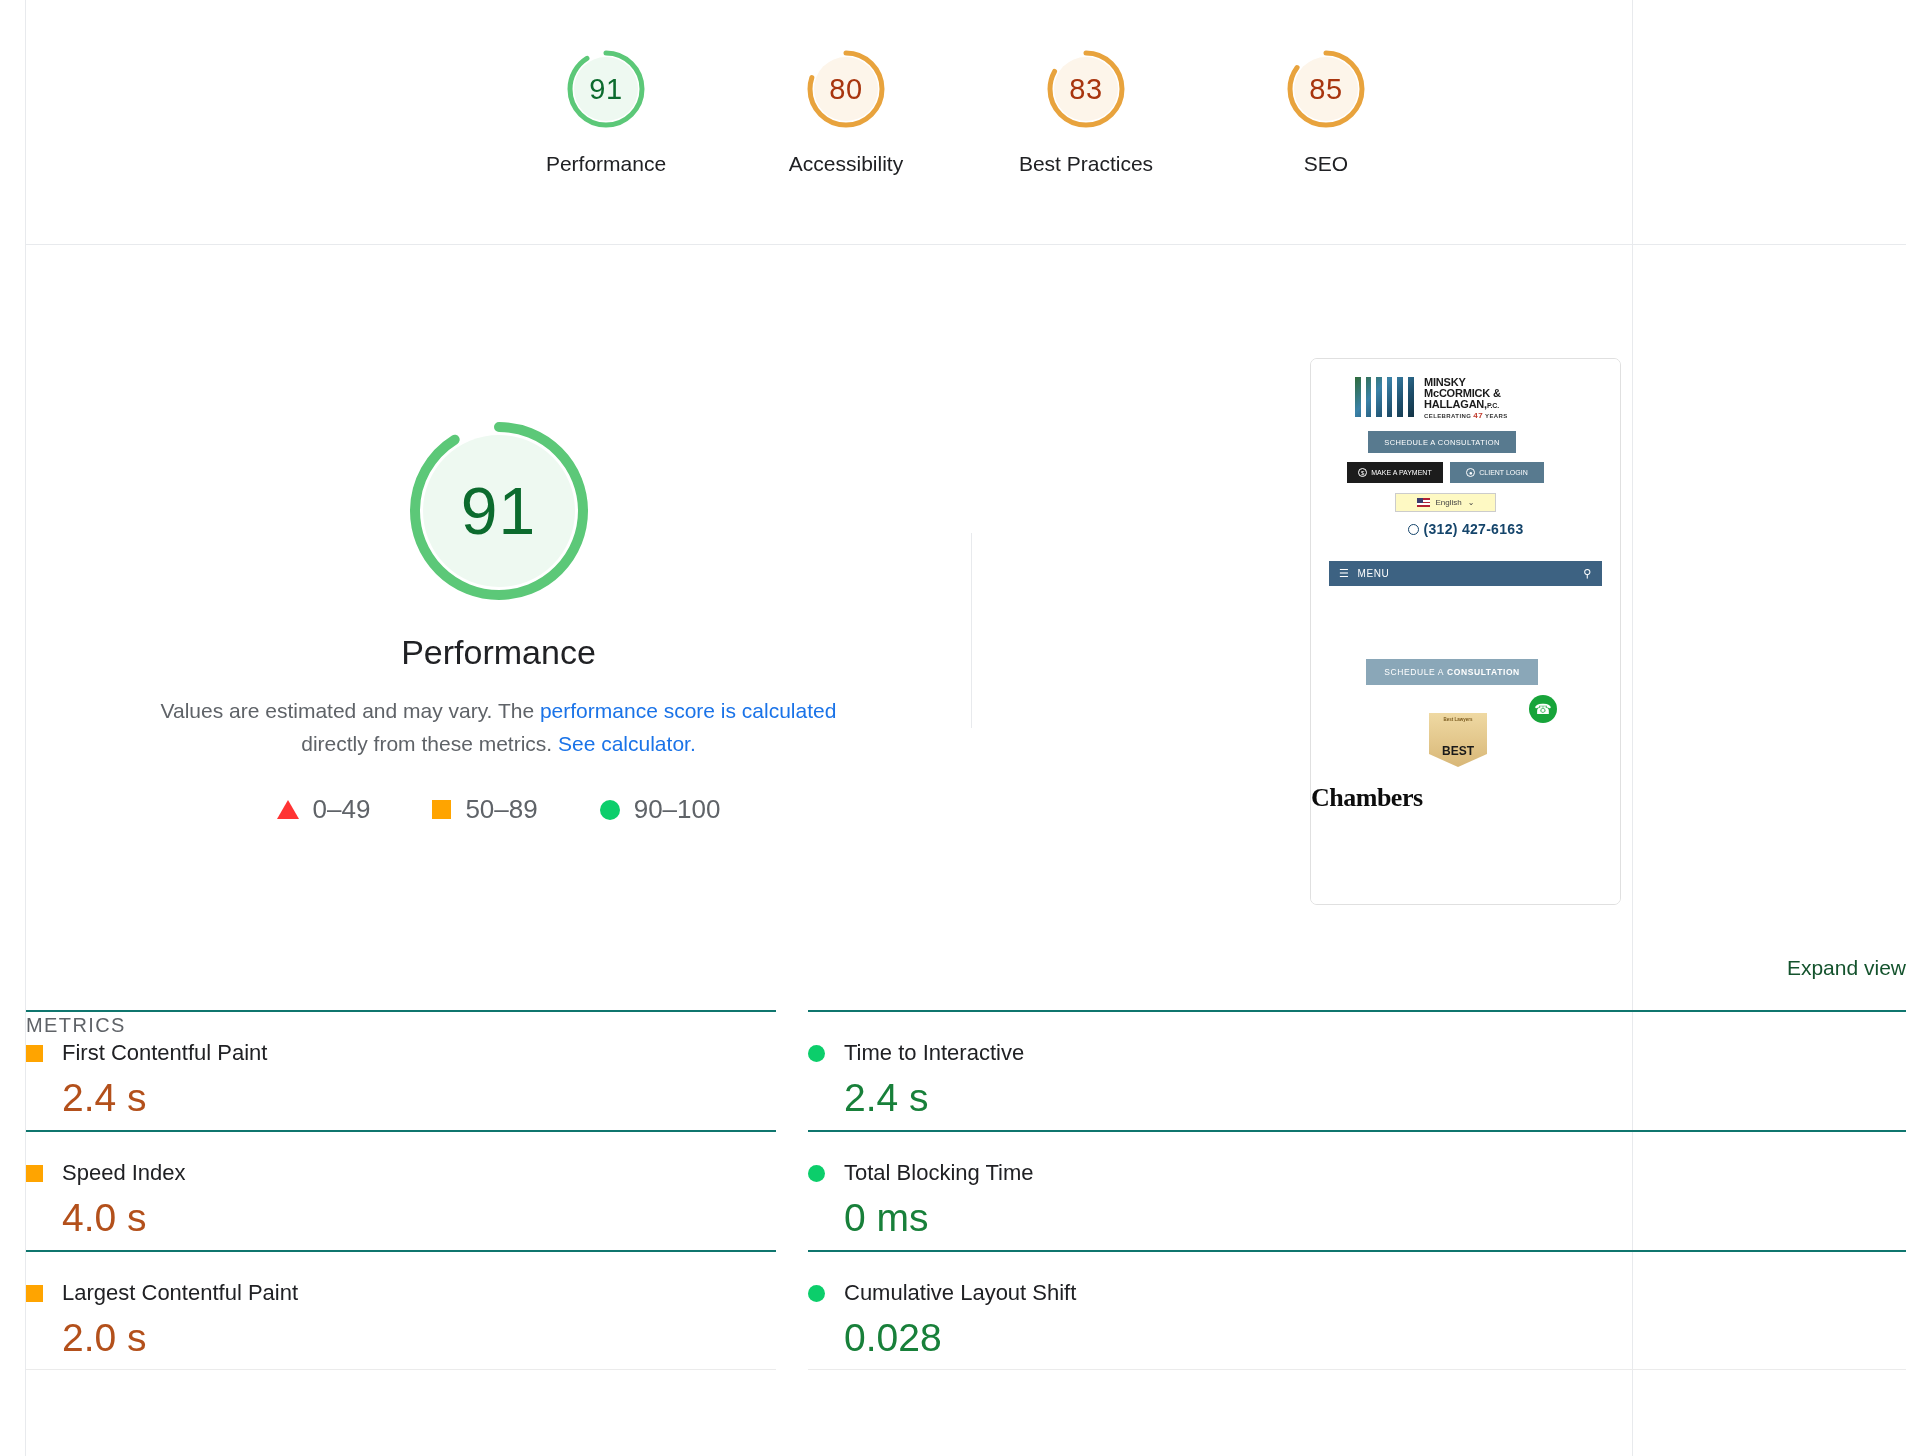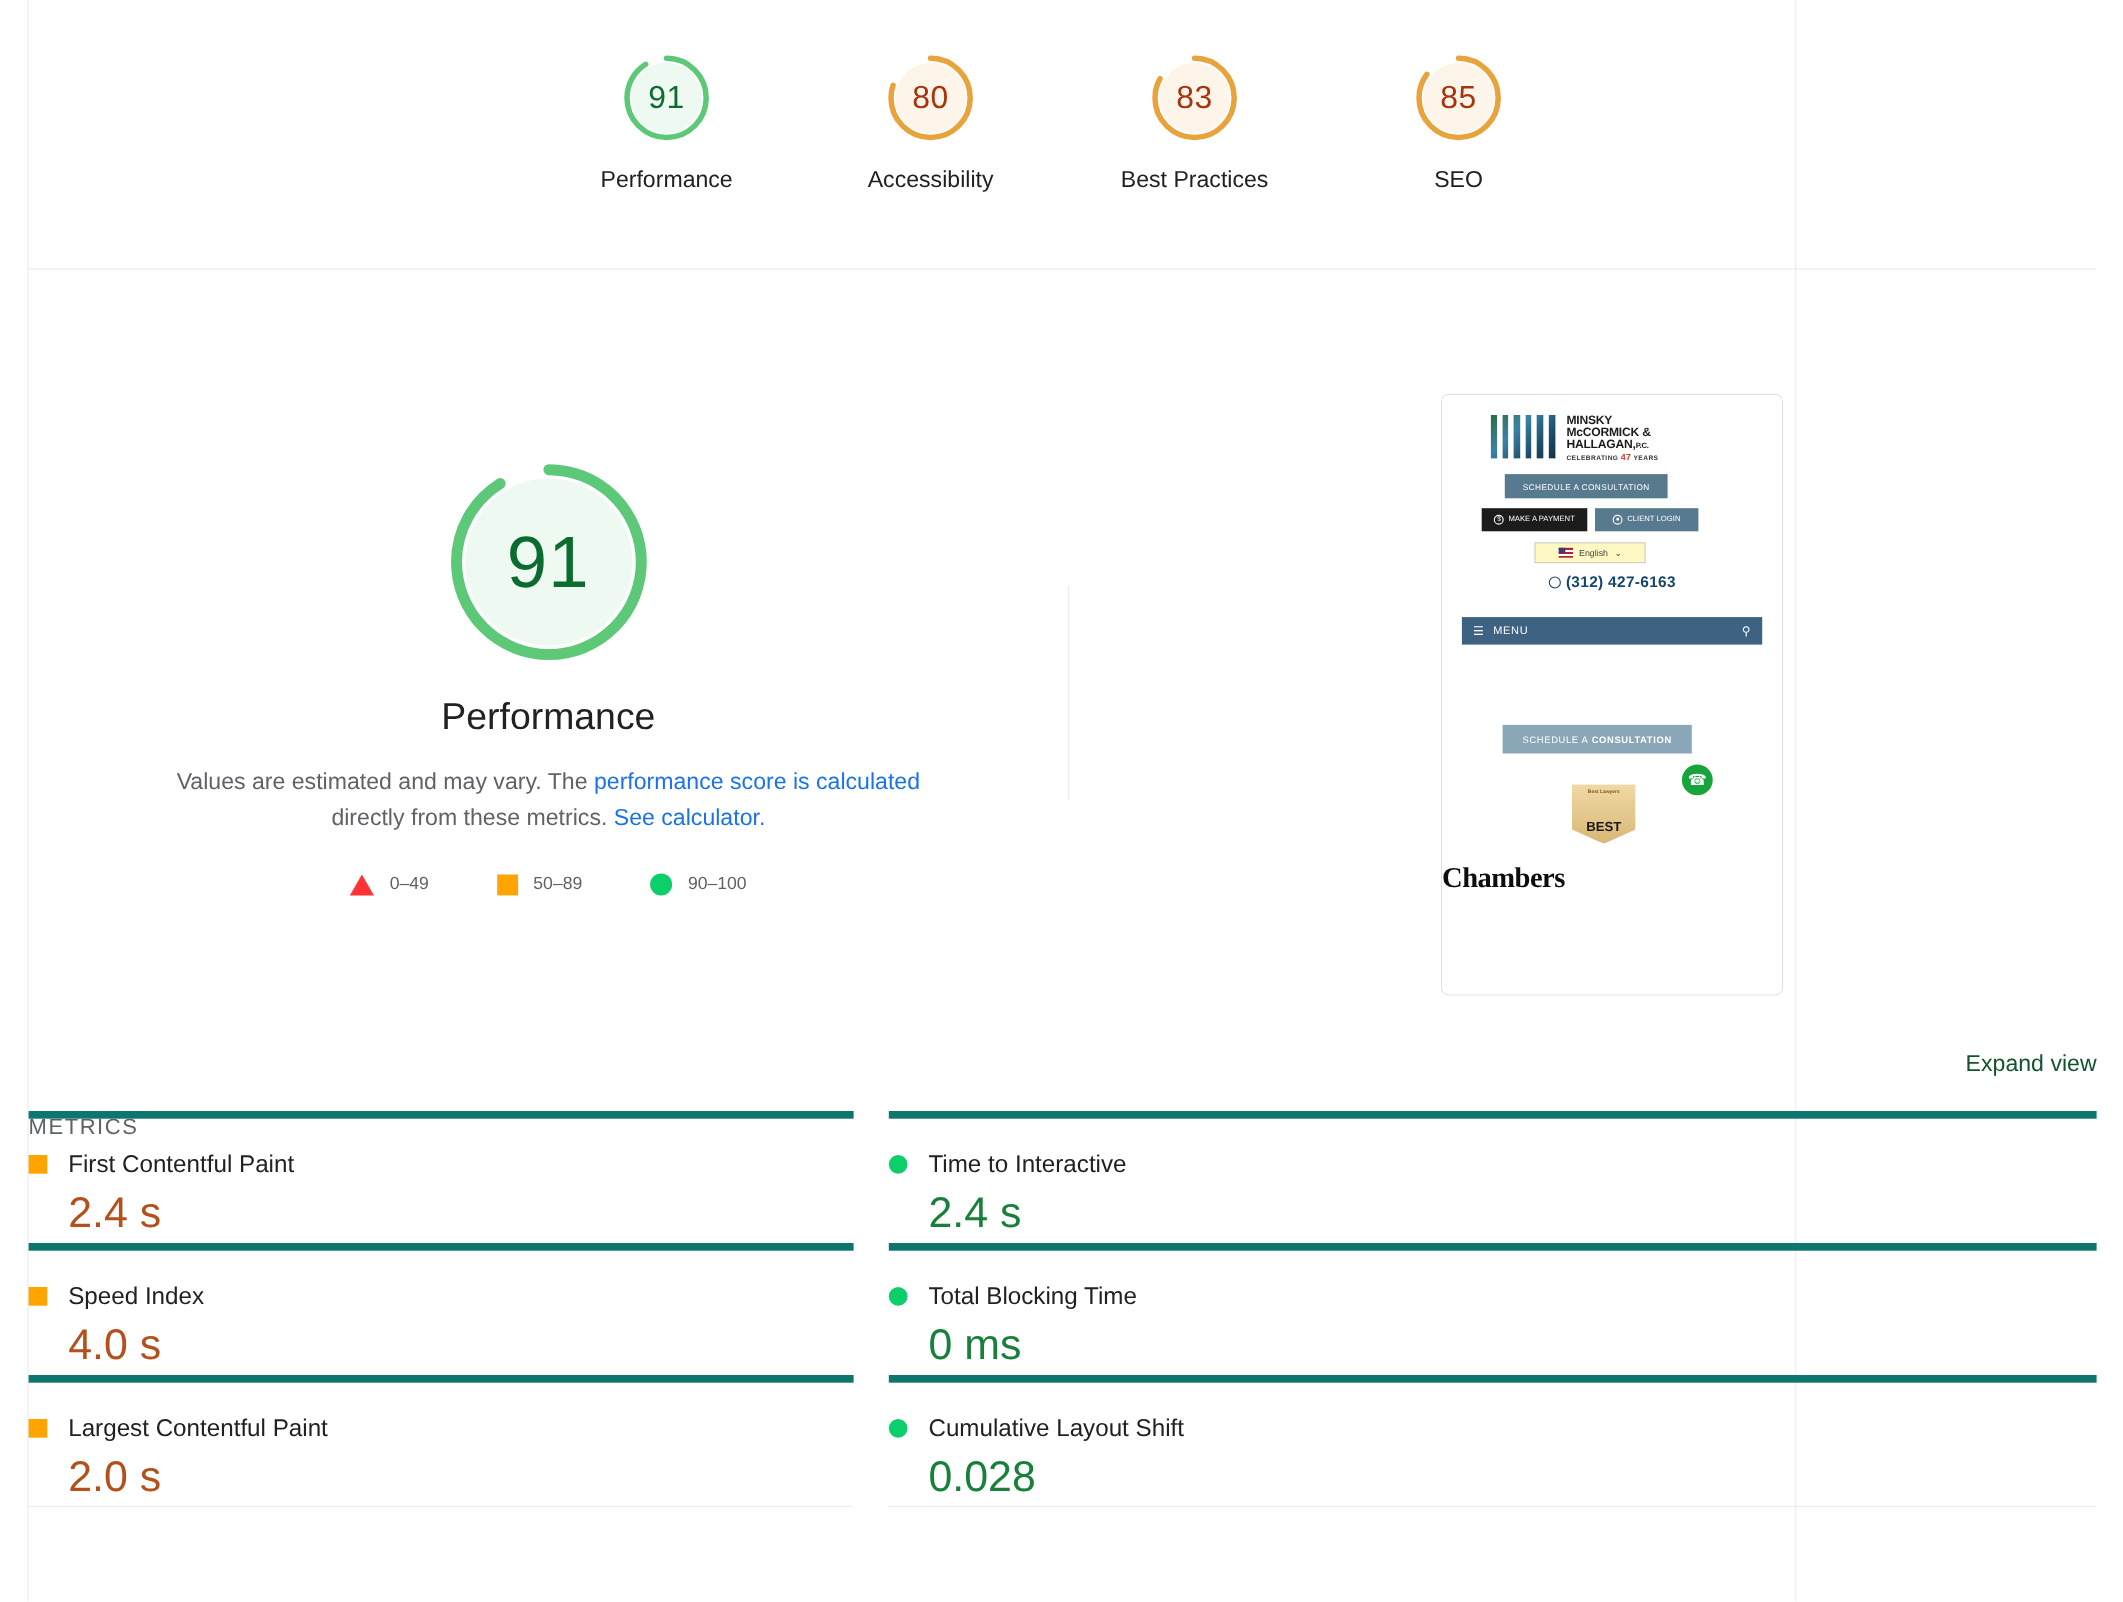--- a/index.html
+++ b/index.html
@@ -137,21 +137,21 @@
   }
   .perf-desc a { color: #1a73e8; text-decoration: none; }
 
   .legend {
     margin-top: 34px;
     display: flex;
     align-items: center;
     gap: 62px;
   }
   .legend-item { display: flex; align-items: center; gap: 14px; }
-  .legend-text { font-size: 16px; color: #5f6368; }
+  .legend-text { font-size: 26px; color: #5f6368; }
   .lg-tri {
     width: 0; height: 0;
     border-left: 11px solid transparent;
     border-right: 11px solid transparent;
     border-bottom: 19px solid #f33;
   }
   .lg-sq { width: 19px; height: 19px; background: #ffa400; }
   .lg-cir { width: 20px; height: 20px; border-radius: 50%; background: #0cce6b; }
 
   
@@ -314,21 +314,21 @@
   .metrics-grid {
     position: absolute;
     left: 0; top: 1010px;
     width: 1880px;
     display: grid;
     grid-template-columns: 750px 1fr;
     column-gap: 32px;
   }
   .metric-col { display: flex; flex-direction: column; }
   .metric-row {
-    border-top: 7px solid #0f766e;
+    border-top: 2px solid #0f766e;
     padding: 28px 0 30px 0;
     height: 120px;
   }
   .metric-row:last-child { border-bottom: 1px solid #ebebeb; }
   .metric-head { display: flex; align-items: center; gap: 19px; }
   .mk-sq { width: 17px; height: 17px; background: #ffa400; flex: none; }
   .mk-cir { width: 17px; height: 17px; border-radius: 50%; background: #0cce6b; flex: none; }
   .metric-name { font-size: 22px; color: #202124; }
   .metric-value {
     margin-top: 10px; margin-left: 36px;

